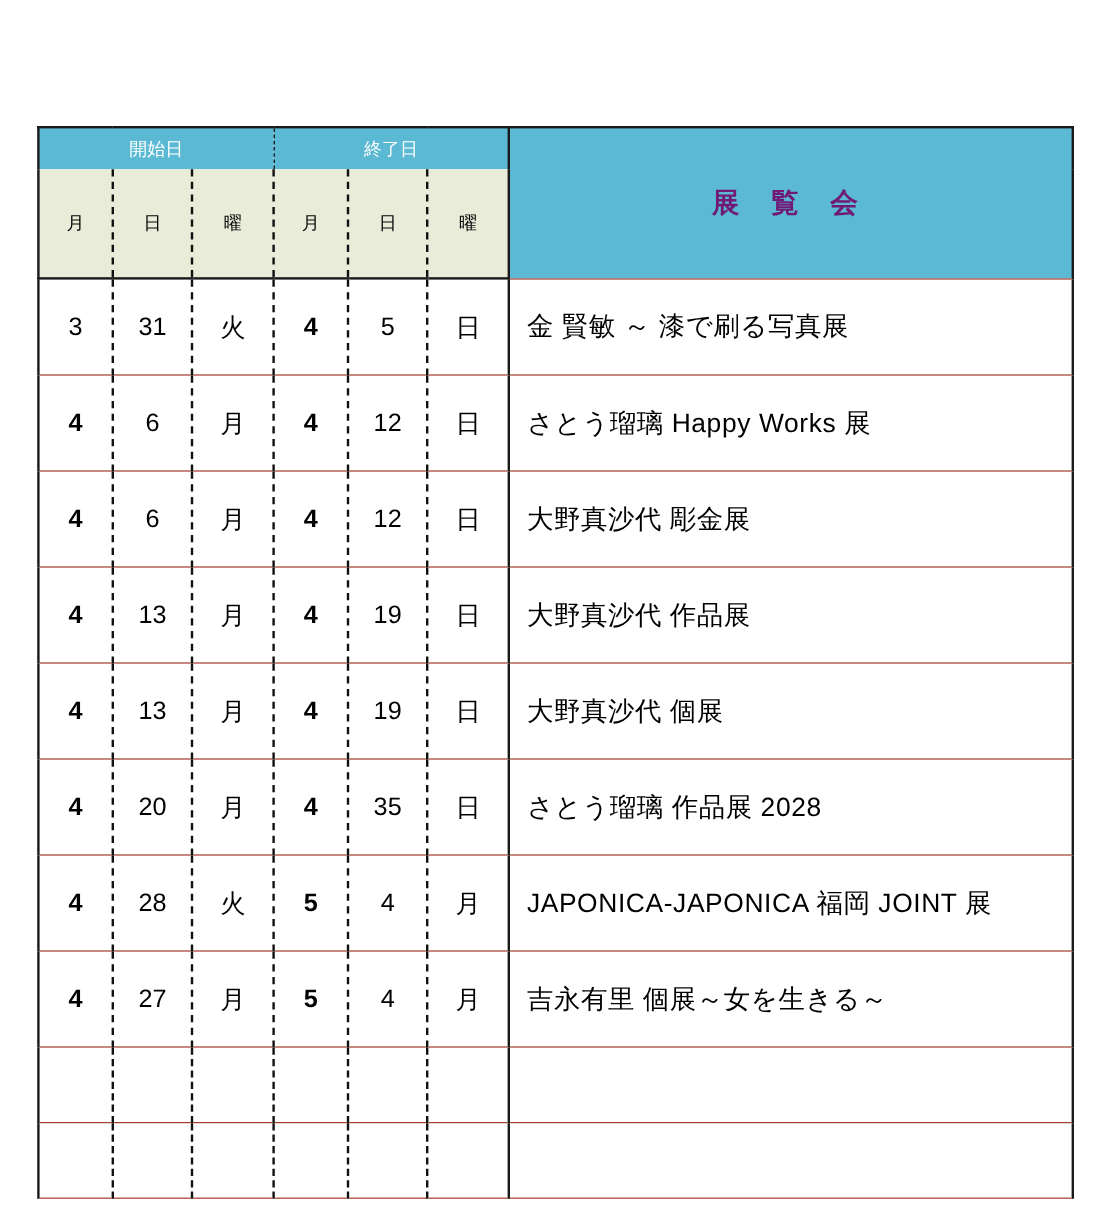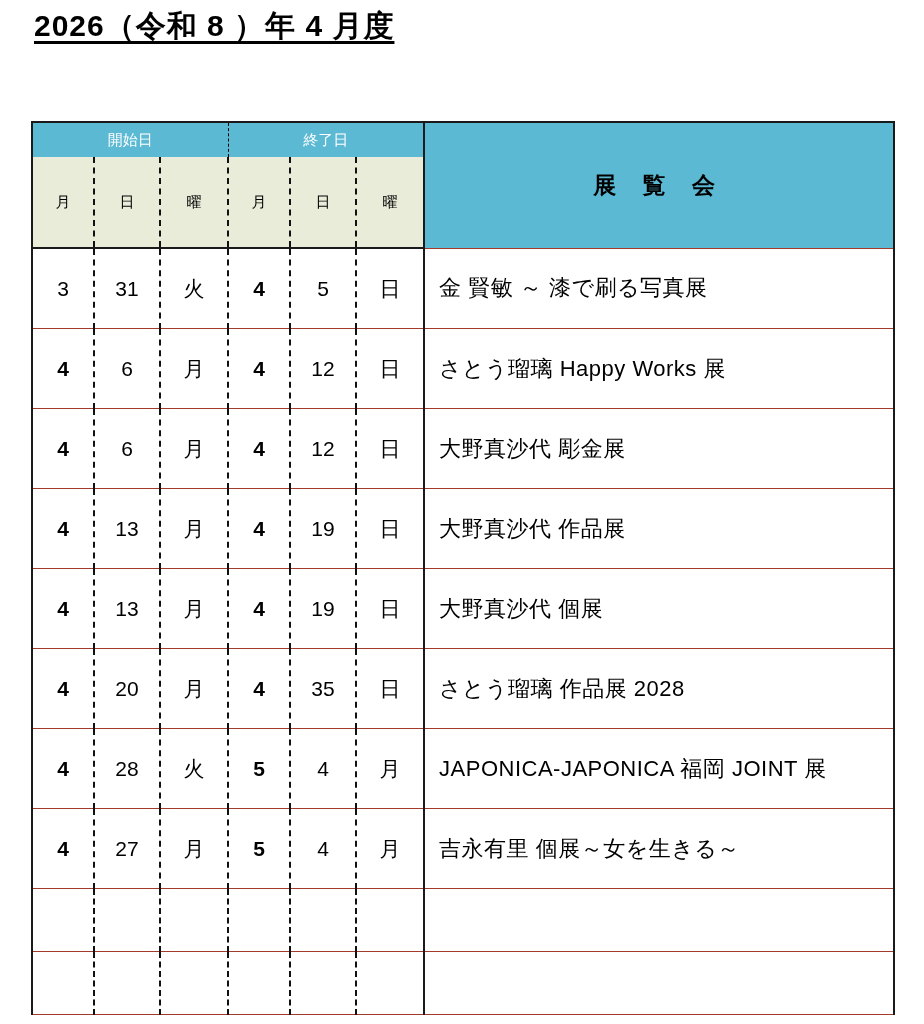--- a/index.html
+++ b/index.html
@@ -27,21 +27,21 @@
     font-weight: 700;
     letter-spacing: 1px;
     text-decoration: underline;
     text-underline-offset: 5px;
     white-space: nowrap;
     font-family: "Liberation Sans", sans-serif;
   }
   .table-wrap {
     position: absolute;
     left: 31px;
-    top: 121px;
+    top: 105px;
     width: 862px;
   }
   table.schedule {
     border-collapse: collapse;
     table-layout: fixed;
     width: 862px;
   }
   table.schedule col.c-m  { width: 62px; }
   table.schedule col.c-d  { width: 66px; }
   table.schedule col.c-w  { width: 68px; }
@@ -60,21 +60,21 @@
   .hdr-group.start { border-right: 1px dashed #000; }
   .hdr-sub {
     background: #e8ecd8;
     height: 88px;
     font-size: 15px;
     text-align: center;
     font-weight: 400;
   }
   .exhibit-head {
     background: #5bb9d4;
-    color: #000000;
+    color: #701a75;
     font-size: 23px;
     font-weight: 700;
     letter-spacing: 10px;
     text-align: center;
     vertical-align: middle;
   }
   td.cell {
     height: 77px;
     text-align: center;
     font-size: 21px;
@@ -106,21 +106,20 @@
   .dashed-r { border-right: 2px dashed #111111; }
   .solid-r  { border-right: 2px solid #1a1a1a; }
   .top-edge { border-top: 2px solid #1a1a1a !important; }
   td.empty { height: 60px; }
 </style>
 </head>
 <body>
 
 <div class="page">
 
-  <div class="doc-title">2026（令和 8 ）年 4 月度</div>
 
   <div class="table-wrap">
     <table class="schedule">
       <colgroup>
         <col class="c-m">
           <col class="c-d">
           <col class="c-w">
         <col class="c-m">
           <col class="c-d">
           <col class="c-w">

